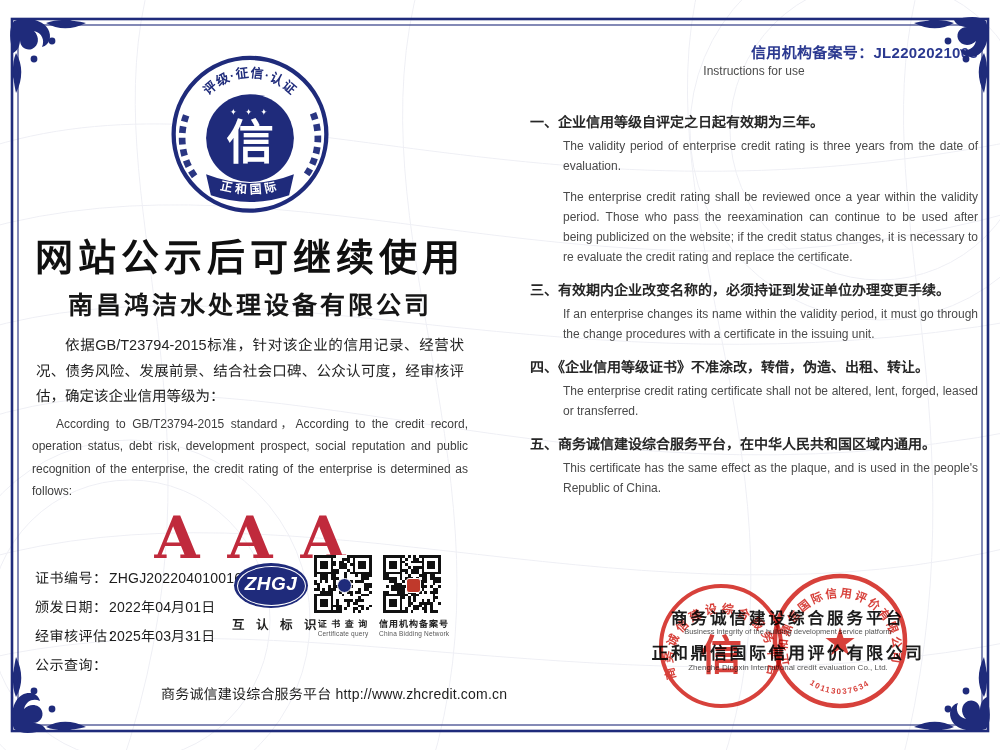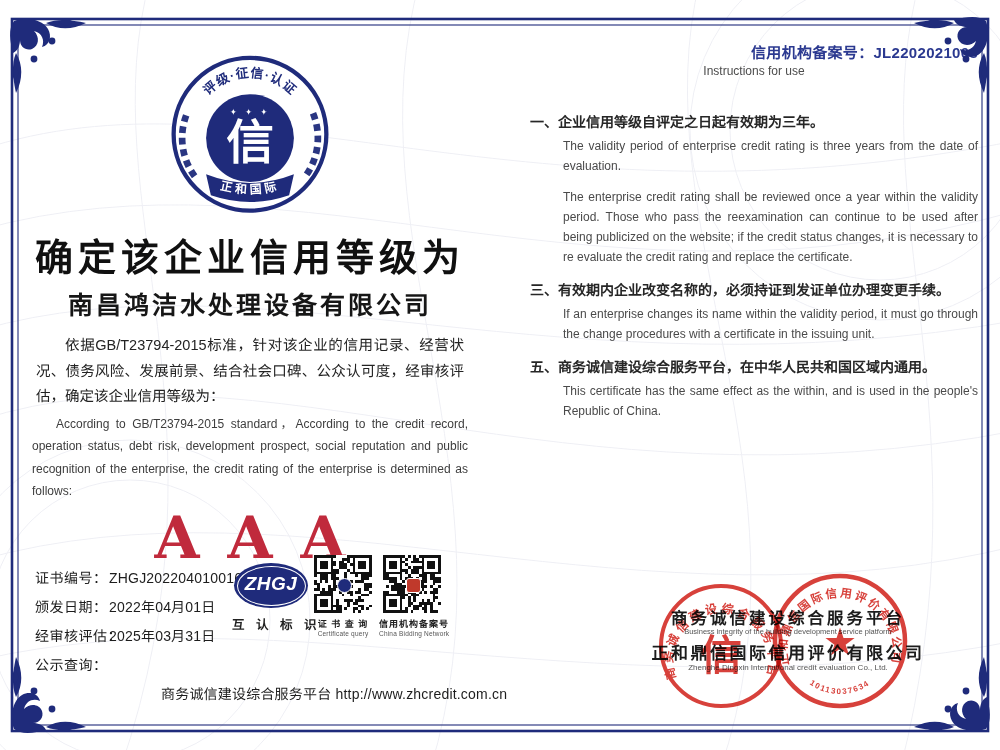--- a/index.html
+++ b/index.html
@@ -124,21 +124,21 @@
       </text>
       <circle cx="0" cy="4" r="46" fill="#1f2b7b"></circle>
       <text x="0" y="-20" text-anchor="middle" fill="#ffffff" font-size="9" letter-spacing="3">✦ ✦ ✦</text>
       <text x="0" y="26" text-anchor="middle" fill="#ffffff" font-size="50" font-weight="bold">信</text>
       <path d="M -46,42 Q 0,60 46,42 L 41,64 Q 0,78 -41,64 Z" fill="#1f2b7b"></path>
       <text fill="#ffffff" font-size="12.5" font-weight="bold" letter-spacing="3.5">
         <textPath href="#arcBan" startOffset="50%" text-anchor="middle">正和国际</textPath>
       </text>
     </svg>
 
-    <h1 class="cert-title">确定该企业信用等级为</h1>
+    <h1 class="cert-title">网站公示后可继续使用</h1>
     <h2 class="company">南昌鸿洁水处理设备有限公司</h2>
     <p class="body-zh">依据GB/T23794-2015标准，针对该企业的信用记录、经营状况、债务风险、发展前景、结合社会口碑、公众认可度，经审核评估，确定该企业信用等级为：</p>
     <p class="body-en">According to GB/T23794-2015 standard，According to the credit record, operation status, debt risk, development prospect, social reputation and public recognition of the enterprise, the credit rating of the enterprise is determined as follows:</p>
     <div class="rating">AAA</div>
 
     
     <div class="details">
       <div class="drow">
         <span class="dlabel">证书编号：</span>
         <span class="dval">ZHGJ202204010016</span>
@@ -679,22 +679,26 @@
         <div class="en">The validity period of enterprise credit rating is three years from the date  of evaluation.</div>
       </div>
       <div class="item">
         <div class="en">The enterprise credit rating shall be reviewed once a year within the validity period. Those who pass the reexamination can continue to be used after being publicized on the website; if the credit status changes, it is necessary to re evaluate the credit rating and replace the certificate.</div>
       </div>
       <div class="item">
         <div class="zh">三、有效期内企业改变名称的，必须持证到发证单位办理变更手续。</div>
         <div class="en">If an enterprise changes its name within the validity period, it must go through the change procedures with a certificate in the issuing unit.</div>
       </div>
       <div class="item">
+        <div class="zh">四、《企业信用等级证书》不准涂改，转借，伪造、出租、转让。</div>
+        <div class="en">The enterprise credit rating certificate shall not be altered, lent, forged, leased or transferred.</div>
+      </div>
+      <div class="item">
         <div class="zh">五、商务诚信建设综合服务平台，在中华人民共和国区域内通用。</div>
-        <div class="en">This certificate has the same effect as the within, and is used in the people's Republic of China.</div>
+        <div class="en">This certificate has the same effect as the plaque, and is used in the people's Republic of China.</div>
       </div>
     </div>
   </div>
 
   <div class="issuer">
     <div class="iss-line iss-zh1">商务诚信建设综合服务平台</div>
     <div class="iss-line iss-en1">Business integrity of the building development service platform</div>
     <div class="iss-line iss-zh2">正和鼎信国际信用评价有限公司</div>
     <div class="iss-line iss-en2">Zhenghe Dingxin International credit evaluation Co., Ltd.</div>
 

